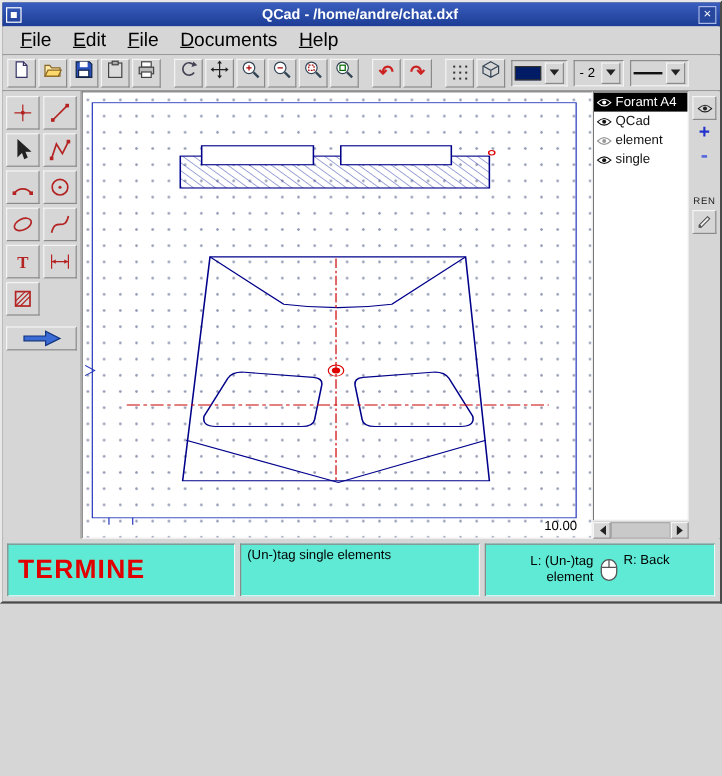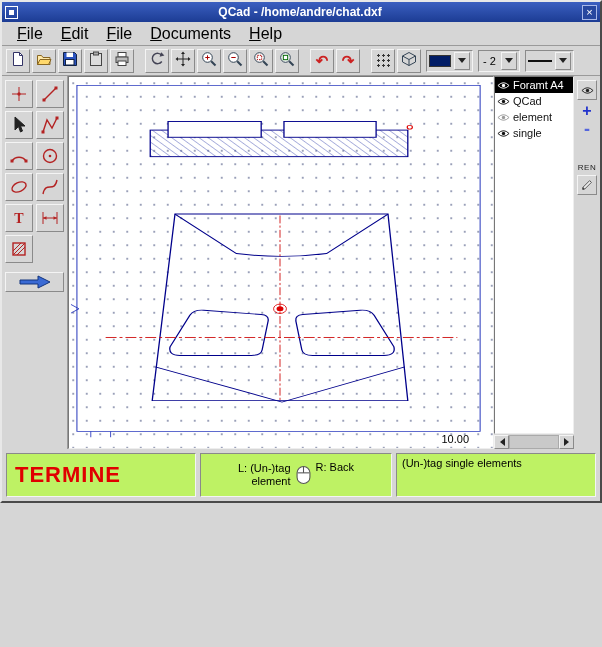--- a/index.html
+++ b/index.html
@@ -36,21 +36,21 @@
   .main { flex:1 1 auto; display:flex; min-height:0; }
   .palette { width:66px; background:#d6d6d6; border-right:1px solid #9a9a9a; padding:4px 3px; display:flex; flex-wrap:wrap; gap:3px 3px; align-content:flex-start; flex:0 0 auto; }
   .ptool { width:28px; height:28px; background:#d6d6d6; border:1px solid; border-color:#f4f4f4 #8a8a8a #8a8a8a #f4f4f4; display:flex; align-items:center; justify-content:center; }
   .ptool svg { stroke:#b42222; fill:none; stroke-width:1.4; }
   .ptool svg .fl { fill:#b42222; stroke:none; }
   .parrow { width:59px; height:20px; margin-top:6px; background:#d6d6d6; border:1px solid; border-color:#f4f4f4 #8a8a8a #8a8a8a #f4f4f4; display:flex; align-items:center; justify-content:center; }
 
   .canvas { flex:1 1 auto; position:relative; background-color:#fff; border:1px solid; border-color:#777 #eee #eee #777;
             background-image:radial-gradient(circle,#9aa0b8 1px,transparent 1.2px); background-size:13.5px 13.5px; background-position:11px 13px; overflow:hidden; }
   .draw { position:absolute; inset:0; width:100%; height:100%; }
-  .coord { position:absolute; right:24px; bottom:3px; font-size:11px; color:#000; background:transparent; }
+  .coord { position:absolute; right:12px; bottom:3px; font-size:11px; color:#000; background:transparent; }
 
   .layerpanel { width:80px; background:#d6d6d6; display:flex; flex-direction:column; flex:0 0 auto; }
   .layerlist { flex:1 1 auto; background:#fff; border:1px solid; border-color:#777 #eee #eee #777; overflow:hidden; }
   .lrow { height:16px; display:flex; align-items:center; gap:3px; padding:0 2px; font-size:11px; white-space:nowrap; overflow:hidden; color:#111; }
   .lrow.selected { background:#000; color:#fff; }
   .eye { width:13px; height:9px; flex:0 0 auto; }
   .eye path { stroke:currentColor; fill:none; }
   .eye circle { fill:currentColor; }
   .dimeye { color:#999; }
   .lscroll { height:15px; display:flex; align-items:center; background:#d6d6d6; }
@@ -60,21 +60,21 @@
   .strack { flex:1; height:14px; background:#c9c9c9; border:1px solid #aaa; }
 
   .sidecol { width:26px; background:#d6d6d6; display:flex; flex-direction:column; align-items:center; padding-top:4px; gap:3px; flex:0 0 auto; }
   .scbtn { width:20px; height:20px; background:#d6d6d6; border:1px solid; border-color:#f4f4f4 #8a8a8a #8a8a8a #f4f4f4; display:flex; align-items:center; justify-content:center; }
   .plus { color:#2233cc; font-size:16px; font-weight:bold; line-height:16px; }
   .minus { color:#5566dd; font-size:18px; font-weight:bold; line-height:14px; }
   .ren { font-size:8px; color:#222; margin-top:24px; letter-spacing:0.5px; }
 
   
   .statusbar { height:52px; background:#d6d6d6; display:flex; gap:4px; padding:4px; flex:0 0 auto; }
-  .spanel { border:1px solid; border-color:#8a8a8a #f4f4f4 #f4f4f4 #8a8a8a; height:100%; background:#bef264; }
+  .spanel { border:1px solid; border-color:#8a8a8a #f4f4f4 #f4f4f4 #8a8a8a; height:100%; background:#5eead4; }
   .sp-left { width:190px; display:flex; align-items:center; }
   .termine { font-size:22px; font-weight:bold; color:#e00000; padding-left:8px; letter-spacing:1px; }
   .sp-mid { width:192px; display:flex; align-items:center; justify-content:center; gap:5px; font-size:11px; }
   .mid-left { text-align:right; line-height:13px; }
   .mid-right { align-self:flex-start; padding-top:7px; }
   .sp-right { flex:1; font-size:11px; padding:3px 5px; }
 </style>
 </head>
 <body>
 
@@ -368,30 +368,30 @@
             <path d="M3,13 l0.6,-2.6 L5.6,12.4 Z" fill="#444"></path>
           </svg>
       </div>
     </div>
   </div>
 
   <div class="statusbar">
     <div class="spanel sp-left">
       <span class="termine">TERMINE</span>
     </div>
+    <div class="spanel sp-right">
+      <span>(Un-)tag single elements</span>
+    </div>
     <div class="spanel sp-mid">
       <div class="mid-left">
         <div>L: (Un-)tag</div>
         <div>element</div>
       </div>
       <svg width="15" height="20" viewBox="0 0 14 18">
         <rect x="1" y="1" width="12" height="16" rx="6" fill="#fff" stroke="#555"></rect>
         <line x1="7" y1="1" x2="7" y2="7" stroke="#555"></line>
         <line x1="1.5" y1="7" x2="12.5" y2="7" stroke="#555"></line>
       </svg>
       <div class="mid-right">R: Back</div>
     </div>
-    <div class="spanel sp-right">
-      <span>(Un-)tag single elements</span>
-    </div>
   </div>
 
 </div>
 
 </body></html>

